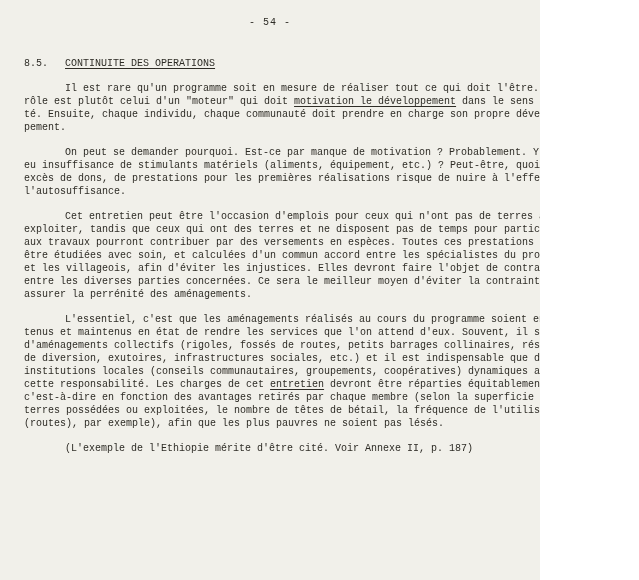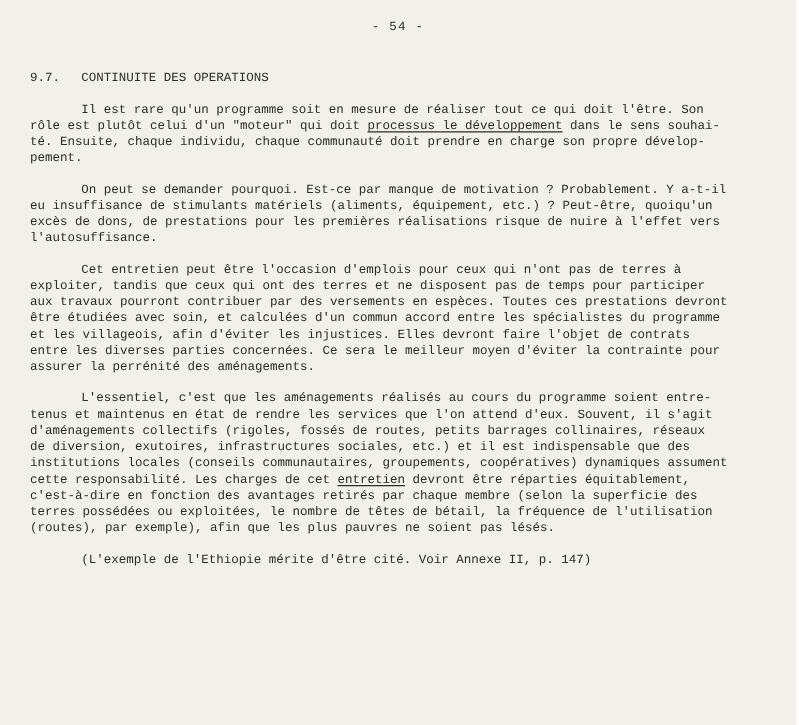--- a/index.html
+++ b/index.html
@@ -1,36 +1,37 @@
 <!DOCTYPE html>
 <html style="--paper: #f1f0ea; --ink: #2e2c26;"><head>
 <meta charset="utf-8">
 <style>
   html, body { margin: 0; padding: 0; }
   .page {
     position: relative;
-    width: 637px;
+    width: 540px;
     height: 580px;
     box-sizing: border-box;
     background: var(--paper, #f1f0ea);
     color: var(--ink, #2e2c26);
     font-family: "Liberation Mono", "DejaVu Sans Mono", monospace;
     font-size: 10px;
     line-height: 13px;
     padding: 16px 24px 0 24px;
     overflow: hidden;
   }
   .page-number {
     text-align: center;
     margin-bottom: 28px;
     letter-spacing: 1px;
   }
   .heading { margin-bottom: 12px; white-space: pre; }
   .sec-num { margin-right: 17px; }
   .sec-title {
+    text-decoration: underline;
     text-underline-offset: 2px;
     text-decoration-thickness: 1px;
   }
   .para {
     white-space: pre;
     text-indent: 41px;
     margin: 0 0 12px 0;
   }
   .para span { white-space: pre; }
   .u {
@@ -46,24 +47,24 @@
   }
   .box-text { text-indent: 0; margin: 0; }
   .footnote { margin-bottom: 0; }
 </style>
 </head>
 <body>
 
 <div class="page">
   <div class="page-number">- 54 -</div>
 
-  <div class="heading"><span class="sec-num">9.7.</span><span class="sec-title">CONTINUITE DES OPERATIONS</span></div>
+  <div class="heading"><span class="sec-num">8.5.</span><span class="sec-title">CONTINUITE DES OPERATIONS</span></div>
 
   <div class="para"><span>Il est rare qu'un programme soit en mesure de réaliser tout ce qui doit l'être. Son
-rôle est plutôt celui d'un "moteur" qui doit </span><span class="u">processus le développement</span><span> dans le sens souhai-
+rôle est plutôt celui d'un "moteur" qui doit </span><span class="u">motivation le développement</span><span> dans le sens souhai-
 té. Ensuite, chaque individu, chaque communauté doit prendre en charge son propre dévelop-
 pement.</span></div>
 
 
   <div class="para"><span>On peut se demander pourquoi. Est-ce par manque de motivation ? Probablement. Y a-t-il
 eu insuffisance de stimulants matériels (aliments, équipement, etc.) ? Peut-être, quoiqu'un
 excès de dons, de prestations pour les premières réalisations risque de nuire à l'effet vers
 l'autosuffisance.</span></div>
 
 
@@ -78,14 +79,14 @@
   <div class="para"><span>L'essentiel, c'est que les aménagements réalisés au cours du programme soient entre-
 tenus et maintenus en état de rendre les services que l'on attend d'eux. Souvent, il s'agit
 d'aménagements collectifs (rigoles, fossés de routes, petits barrages collinaires, réseaux
 de diversion, exutoires, infrastructures sociales, etc.) et il est indispensable que des
 institutions locales (conseils communautaires, groupements, coopératives) dynamiques assument
 cette responsabilité. Les charges de cet </span><span class="u">entretien</span><span> devront être réparties équitablement,
 c'est-à-dire en fonction des avantages retirés par chaque membre (selon la superficie des
 terres possédées ou exploitées, le nombre de têtes de bétail, la fréquence de l'utilisation
 (routes), par exemple), afin que les plus pauvres ne soient pas lésés.</span></div>
 
-  <div class="para footnote"><span>(L'exemple de l'Ethiopie mérite d'être cité. Voir Annexe II, p. 147)</span></div>
+  <div class="para footnote"><span>(L'exemple de l'Ethiopie mérite d'être cité. Voir Annexe II, p. 187)</span></div>
 </div>
 
 </body></html>

